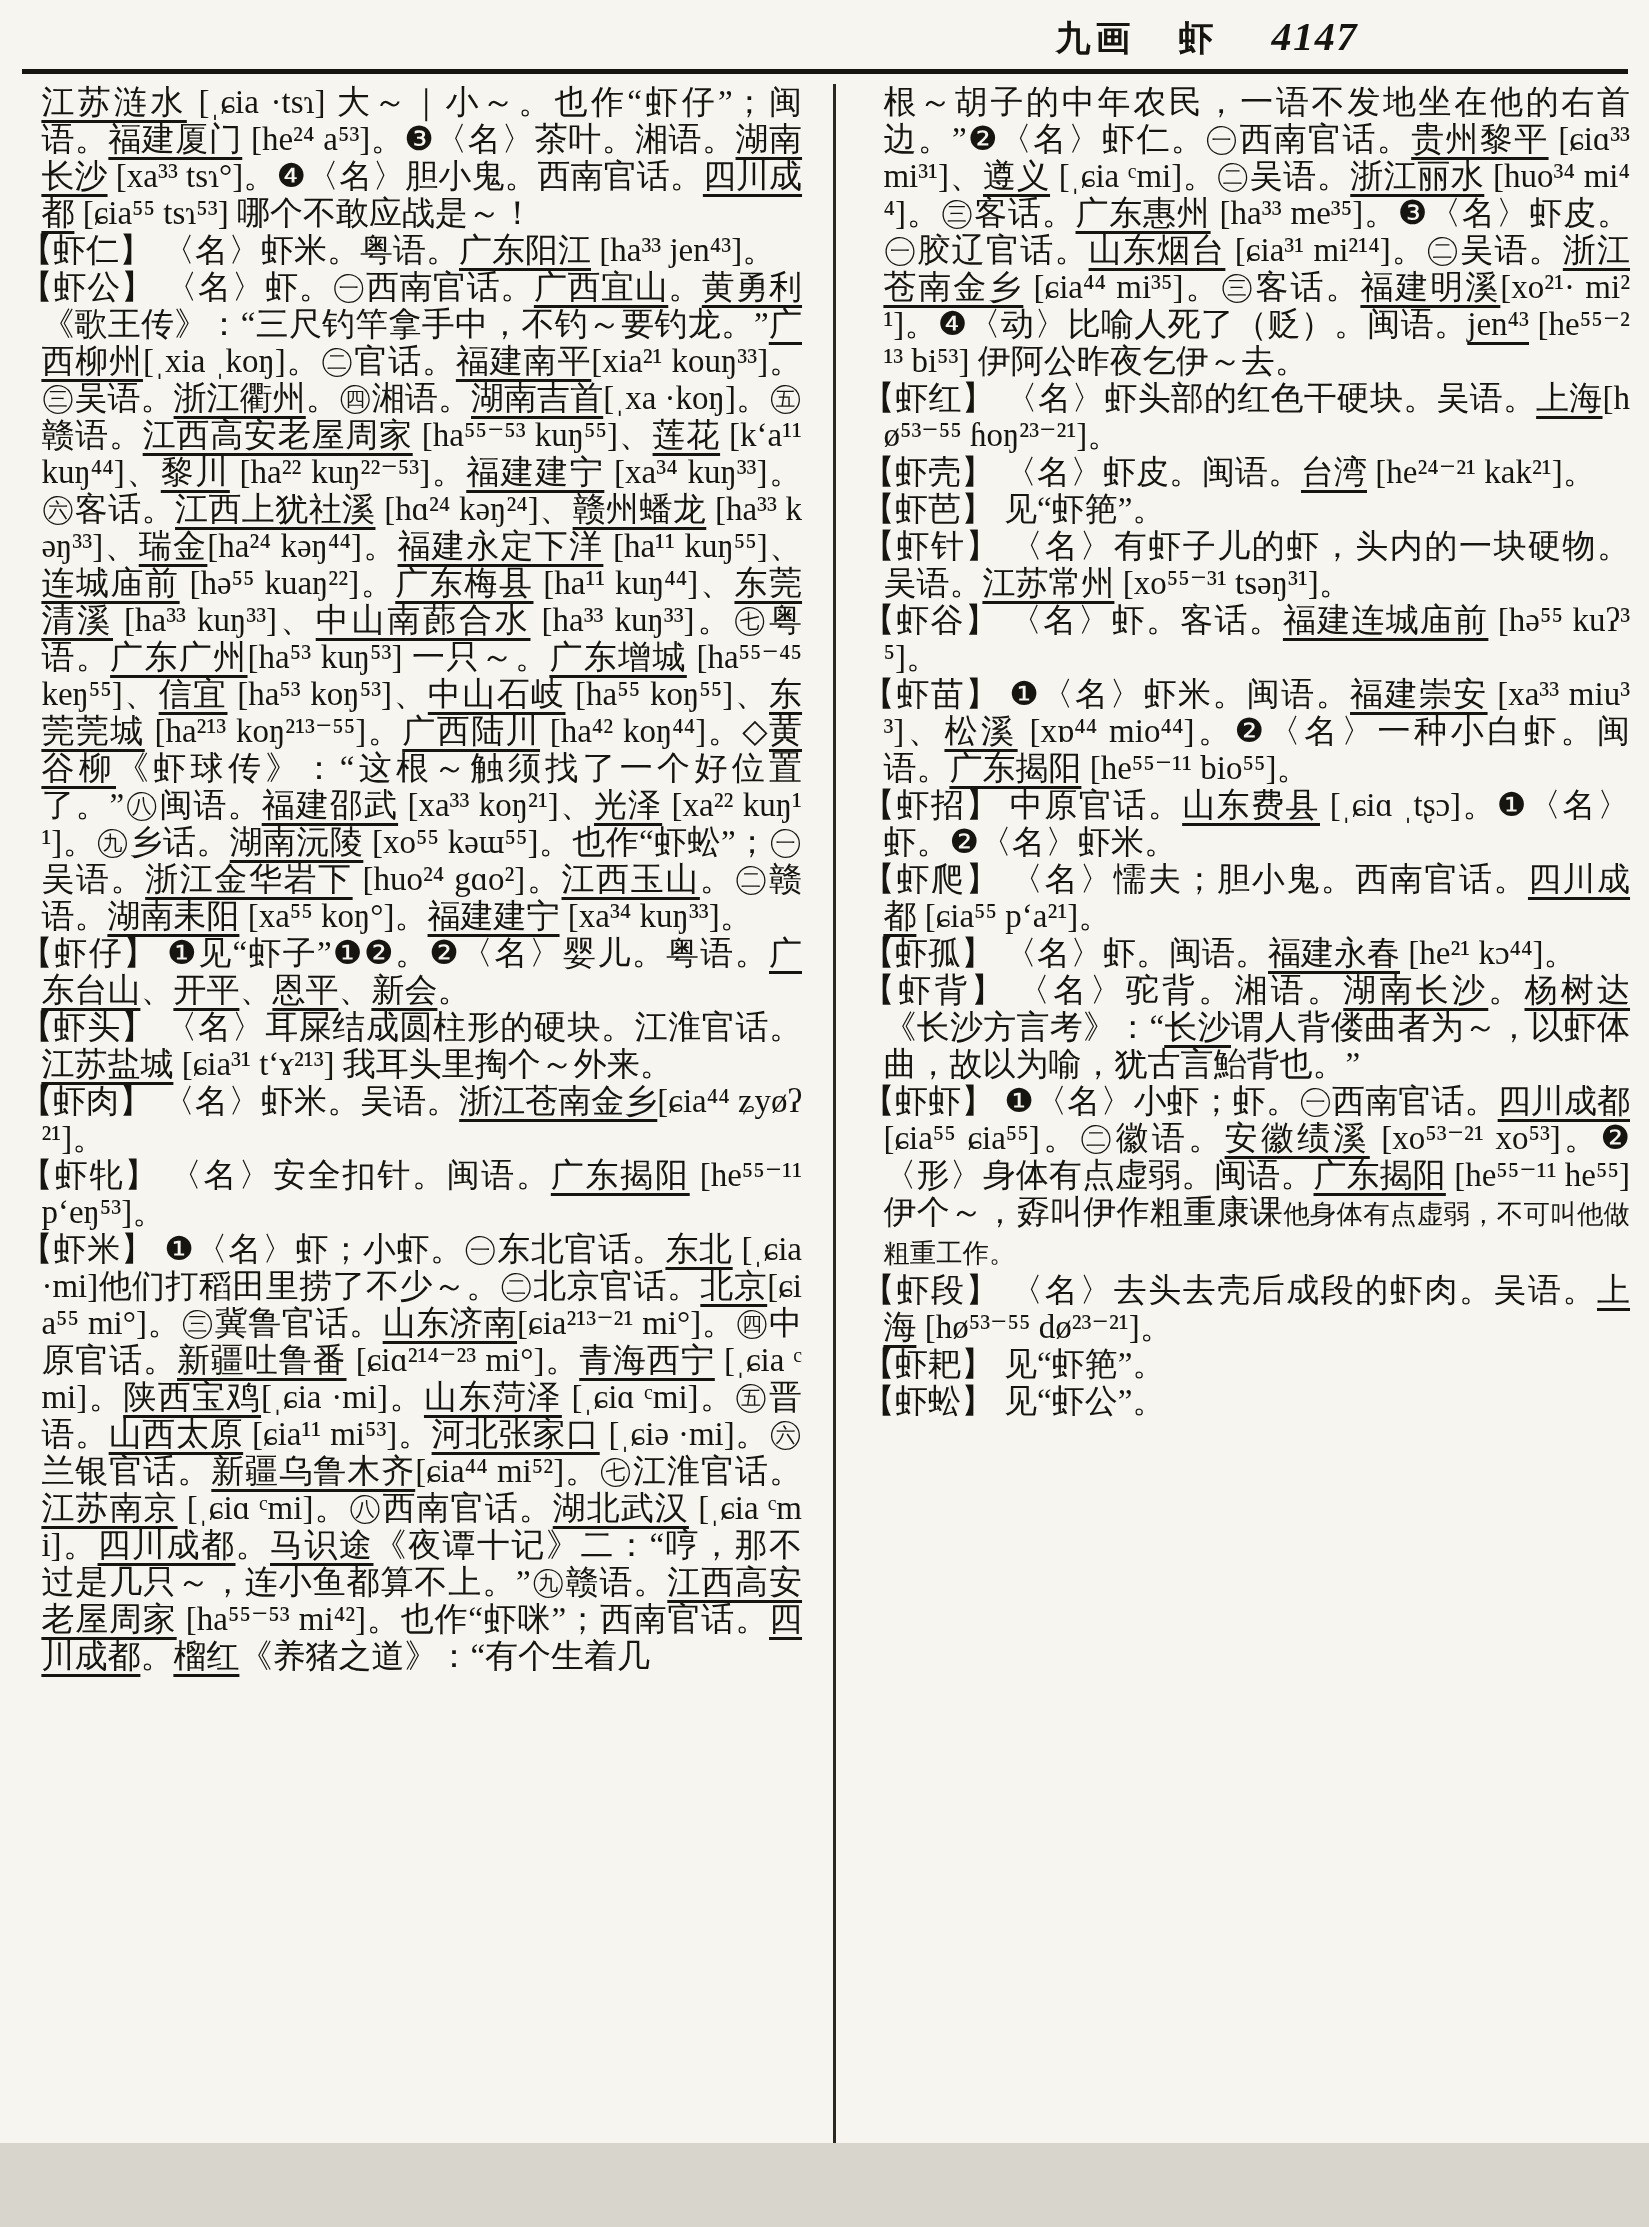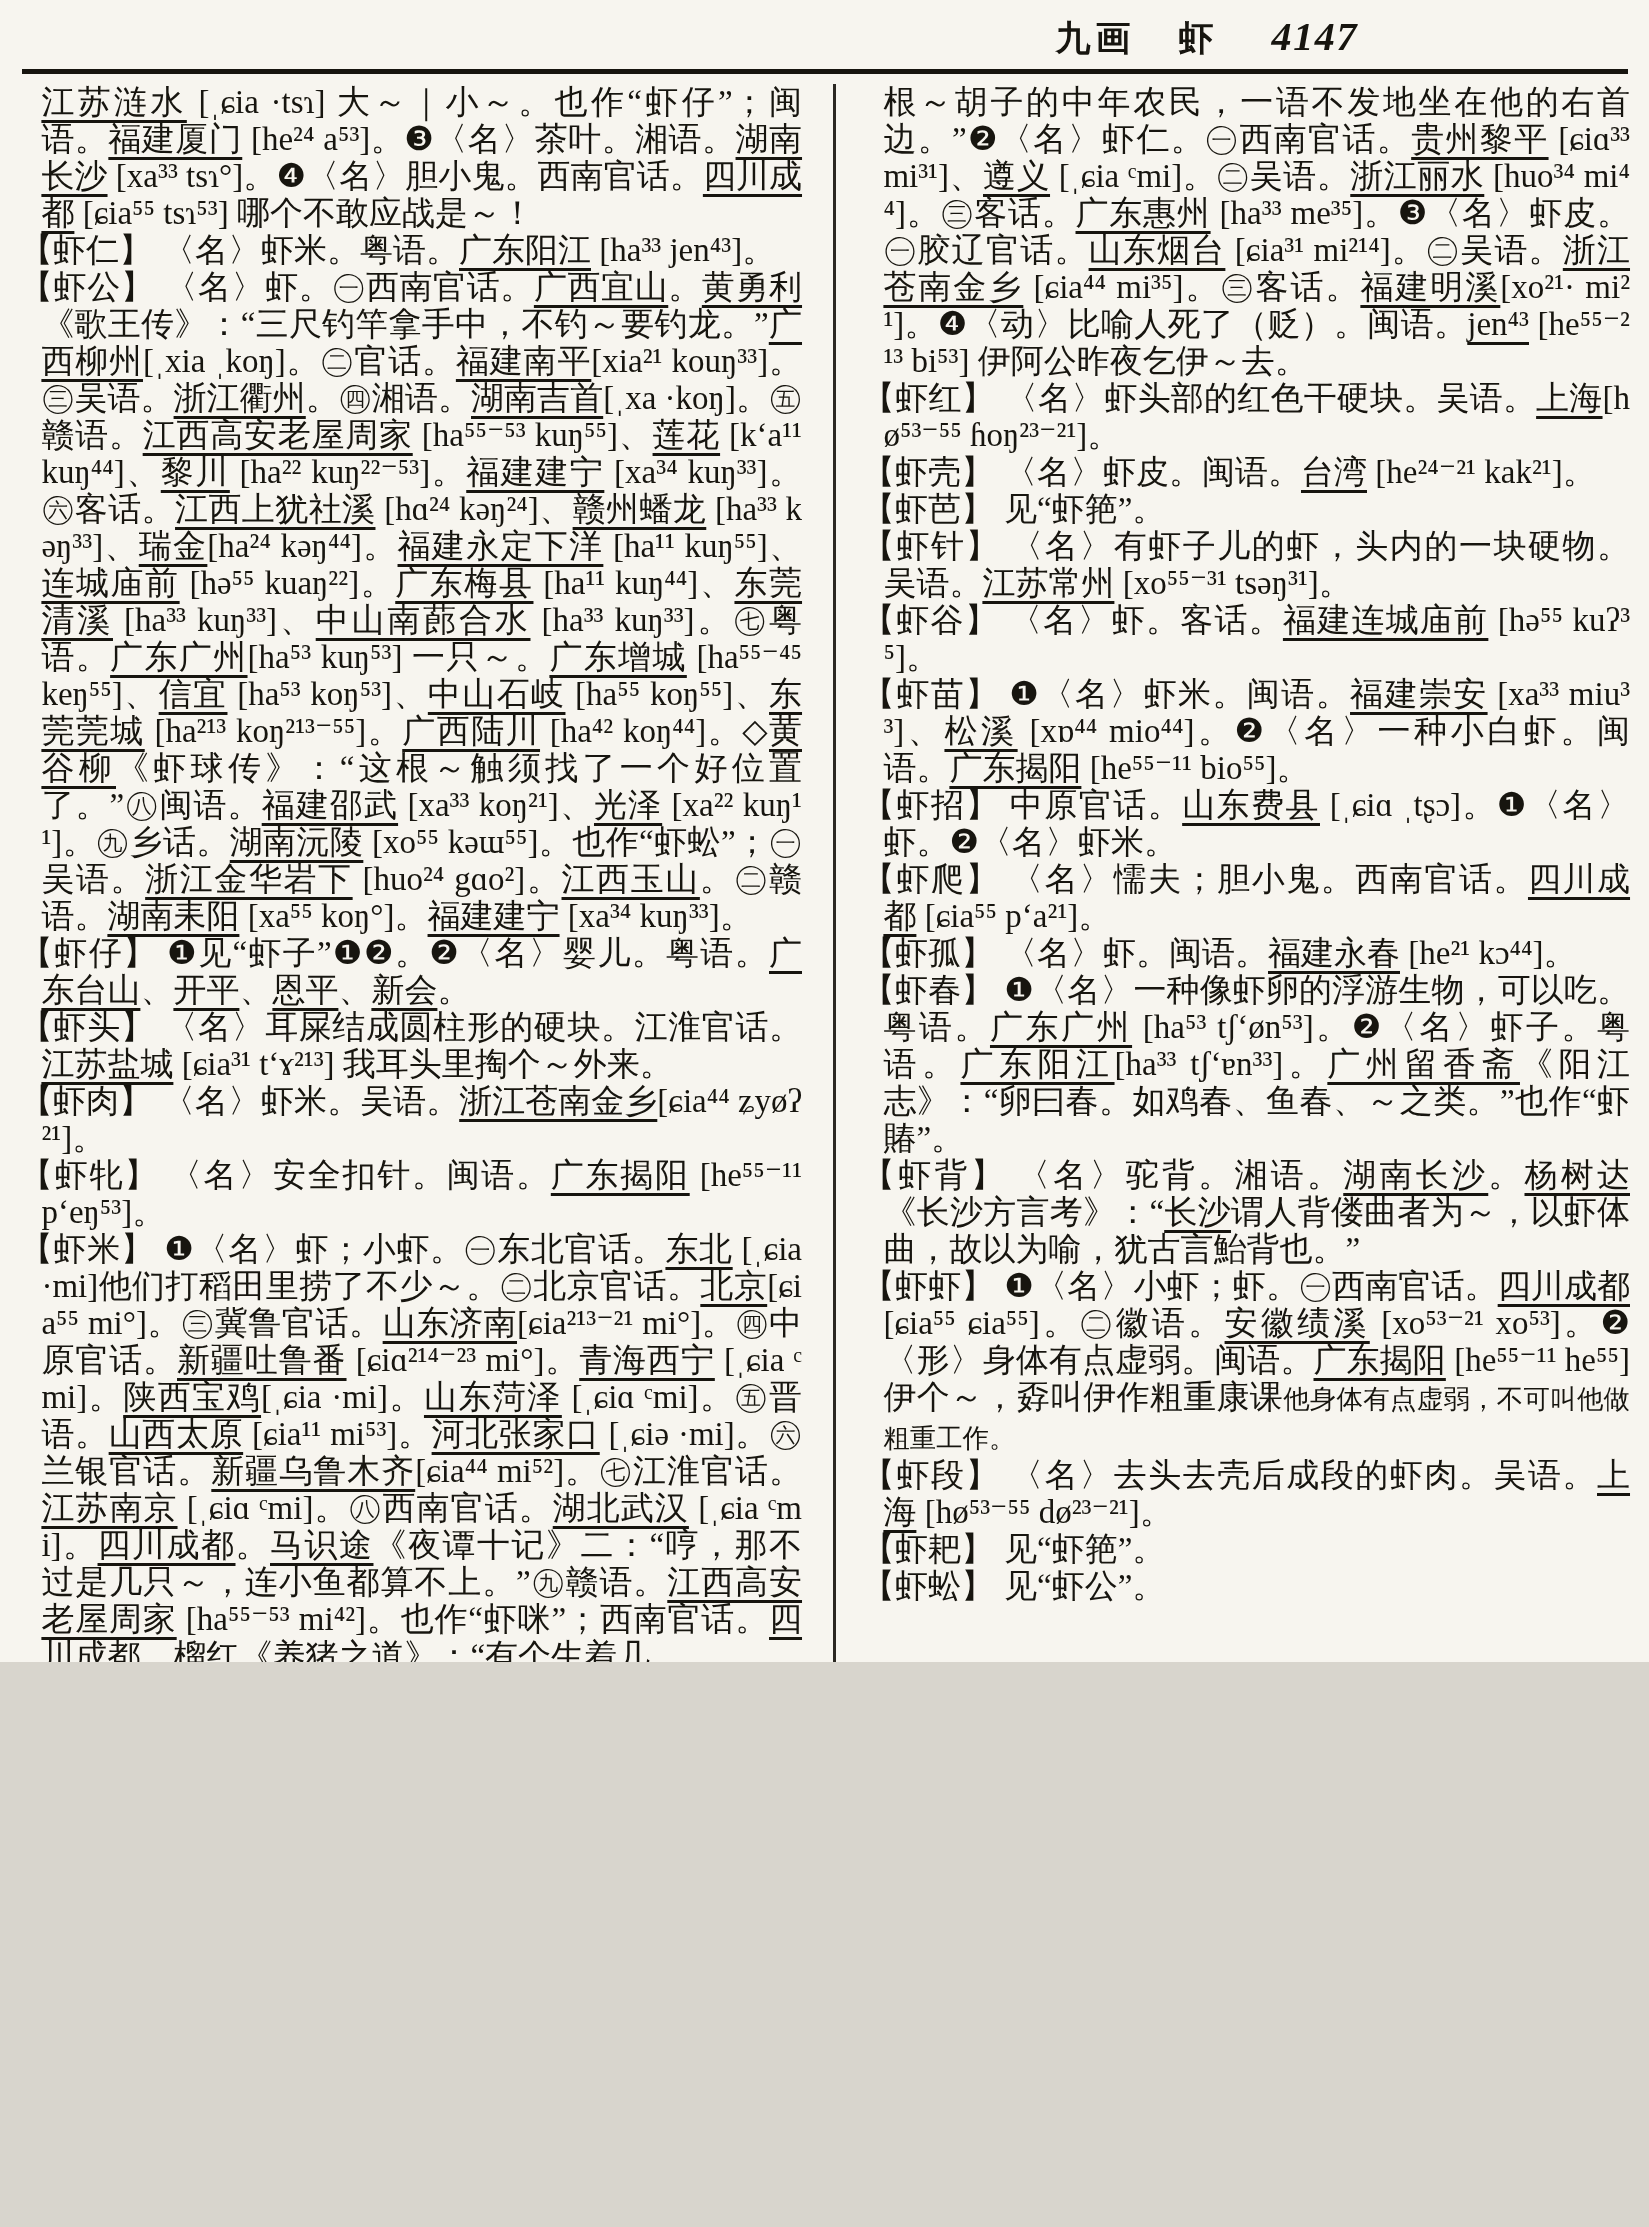--- a/index.html
+++ b/index.html
@@ -1,18 +1,18 @@
 <!DOCTYPE html>
 <html style="font-size:13.2px"><head>
 <meta charset="utf-8">
 <style>
   html,body{margin:0;padding:0;background:#d8d5cd;}
   .page{
     position:relative;
-    width:1650px;height:1662px;
+    width:1650px;height:2143px;
     background:#f7f5ef;
     color:#17150f;
     font-family:"Liberation Serif","DejaVu Serif","DejaVu Sans",serif;
     overflow:hidden;
     box-sizing:border-box;
     padding:13.2px 20px 0 20px;
   }
   .hdr{
     display:flex;justify-content:flex-end;align-items:baseline;
     padding-right:272px;height:51px;
@@ -77,21 +77,20 @@
         <p class="entry cont"><span class="body">根～胡子的中年农民，一语不发地坐在他的右首边。”❷〈名〉虾仁。㊀西南官话。<u>贵州黎平</u> [ɕiɑ³³ mi³¹]、<u>遵义</u> [ˌɕia ᶜmi]。㊁吴语。<u>浙江丽水</u> [huo³⁴ mi⁴⁴]。㊂客话。<u>广东惠州</u> [ha³³ me³⁵]。❸〈名〉虾皮。㊀胶辽官话。<u>山东烟台</u> [ɕia³¹ mi²¹⁴]。㊁吴语。<u>浙江苍南金乡</u> [ɕia⁴⁴ mi³⁵]。㊂客话。<u>福建明溪</u>[xo²¹· mi²¹]。❹〈动〉比喻人死了（贬）。闽语。<u>jen⁴³</u> [he⁵⁵⁻²¹³ bi⁵³] 伊阿公昨夜乞伊～去。</span></p>
         <p class="entry"><span class="hw">【虾红】</span><span class="body">〈名〉虾头部的红色干硬块。吴语。<u>上海</u>[hø⁵³⁻⁵⁵ ɦoŋ²³⁻²¹]。</span></p>
         <p class="entry"><span class="hw">【虾壳】</span><span class="body">〈名〉虾皮。闽语。<u>台湾</u> [he²⁴⁻²¹ kak²¹]。</span></p>
         <p class="entry"><span class="hw">【虾芭】</span><span class="body">见“虾筢”。</span></p>
         <p class="entry"><span class="hw">【虾针】</span><span class="body">〈名〉有虾子儿的虾，头内的一块硬物。吴语。<u>江苏常州</u> [xo⁵⁵⁻³¹ tsəŋ³¹]。</span></p>
         <p class="entry"><span class="hw">【虾谷】</span><span class="body">〈名〉虾。客话。<u>福建连城庙前</u> [hə⁵⁵ kuʔ³⁵]。</span></p>
         <p class="entry"><span class="hw">【虾苗】</span><span class="body">❶〈名〉虾米。闽语。<u>福建崇安</u> [xa³³ miu³³]、<u>松溪</u> [xɒ⁴⁴ mio⁴⁴]。❷〈名〉一种小白虾。闽语。<u>广东揭阳</u> [he⁵⁵⁻¹¹ bio⁵⁵]。</span></p>
         <p class="entry"><span class="hw">【虾招】</span><span class="body">中原官话。<u>山东费县</u> [ˌɕiɑ ˌtʂɔ]。❶〈名〉虾。❷〈名〉虾米。</span></p>
         <p class="entry"><span class="hw">【虾爬】</span><span class="body">〈名〉懦夫；胆小鬼。西南官话。<u>四川成都</u> [ɕia⁵⁵ p‘a²¹]。</span></p>
         <p class="entry"><span class="hw">【虾孤】</span><span class="body">〈名〉虾。闽语。<u>福建永春</u> [he²¹ kɔ⁴⁴]。</span></p>
-        <p class="entry"><span class="hw">【虾春】</span><span class="body">❶〈名〉一种像虾卵的浮游生物，可以吃。粤语。<u>广东广州</u> [ha⁵³ tʃ‘øn⁵³]。❷〈名〉虾子。粤语。<u>广东阳江</u>[ha³³ tʃ‘ɐn³³]。<u>广州留香斋</u>《阳江志》：“卵曰春。如鸡春、鱼春、～之类。”也作“虾賰”。</span></p>
         <p class="entry"><span class="hw">【虾背】</span><span class="body">〈名〉驼背。湘语。<u>湖南长沙</u>。<u>杨树达</u>《长沙方言考》：“<u>长沙</u>谓人背偻曲者为～，以虾体曲，故以为喻，犹古言鮐背也。”</span></p>
         <p class="entry"><span class="hw">【虾虾】</span><span class="body">❶〈名〉小虾；虾。㊀西南官话。<u>四川成都</u> [ɕia⁵⁵ ɕia⁵⁵]。㊁徽语。<u>安徽绩溪</u> [xo⁵³⁻²¹ xo⁵³]。❷〈形〉身体有点虚弱。闽语。<u>广东揭阳</u> [he⁵⁵⁻¹¹ he⁵⁵] 伊个～，孬叫伊作粗重康课<span class="gloss">他身体有点虚弱，不可叫他做粗重工作。</span></span></p>
         <p class="entry"><span class="hw">【虾段】</span><span class="body">〈名〉去头去壳后成段的虾肉。吴语。<u>上海</u> [hø⁵³⁻⁵⁵ dø²³⁻²¹]。</span></p>
         <p class="entry"><span class="hw">【虾耙】</span><span class="body">见“虾筢”。</span></p>
         <p class="entry"><span class="hw">【虾蚣】</span><span class="body">见“虾公”。</span></p>
       </div>
   </div>
 </div>
 
 

